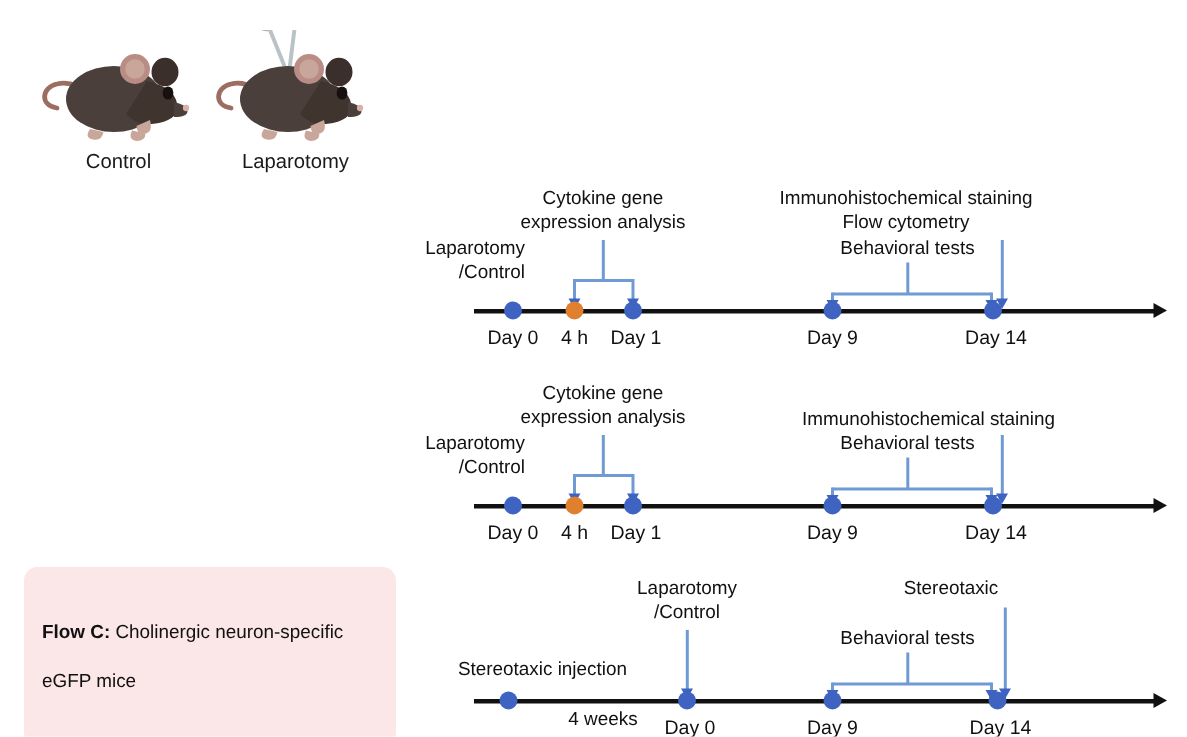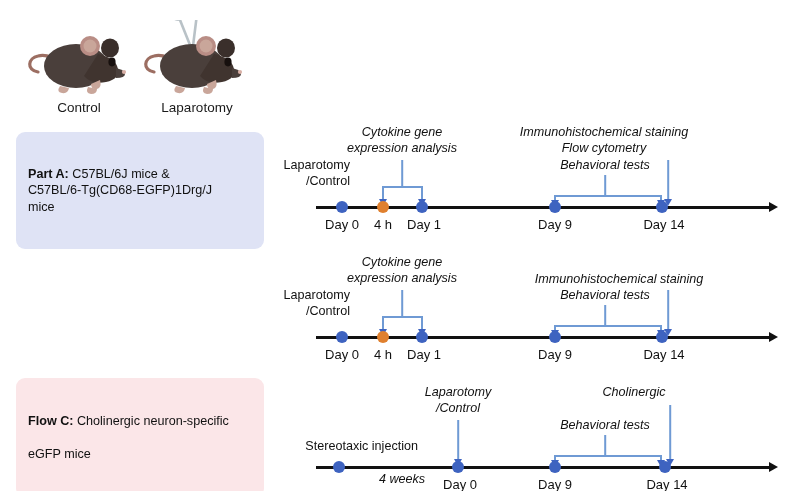--- a/index.html
+++ b/index.html
@@ -73,21 +73,21 @@
     white-space:nowrap;
     transform:translateX(-50%);
   }
   .annot{
     position:absolute;
     font-size:12.6px;
     line-height:1.25;
     color:#111;
     white-space:nowrap;
   }
-  .annot.c{transform:translateX(-50%);text-align:center;font-style:italic;}
+  .annot.c{transform:translateX(-50%);text-align:center;}
   .annot.r{transform:translateX(-100%);text-align:right;}
 
   
   .vline{position:absolute;width:1.6px;background:#6f9ad4;}
   .hline{position:absolute;height:1.6px;background:#6f9ad4;}
   .arrow-down{
     position:absolute;
     width:0;height:0;
     border-top:7px solid #3e63c0;
     border-left:4.2px solid transparent;
@@ -154,27 +154,20 @@
         <ellipse cx="86" cy="28" rx="9" ry="9.5" fill="#3a2f2b"></ellipse>
         <ellipse cx="88" cy="42" rx="3.6" ry="4.4" fill="#17100e"></ellipse>
         <path d="M92 48 q9 2 9 6 q0 4 -9 4 z" fill="#4a3f3b"></path>
         <circle cx="100" cy="52" r="2.1" fill="#d9b0a6"></circle>
         <path d="M76 60 q2 8 -3 9 q-6 1 -6 -5 z" fill="#c9a69a"></path>
       </svg>
     </div>
     <div class="mouse-label" style="left:120px;top:88px;width:130px;">Laparotomy</div>
   </div>
 
-  <div class="part-box" style="top:120px;height:117px;background:#dfe3f5;">
-    <div class="part-text">
-      <b>Part A:</b><span> C57BL/6J mice &amp;</span><br>
-      <span>C57BL/6-Tg(CD68-EGFP)1Drg/J</span><br>
-      <span>mice</span>
-    </div>
-  </div>
 
   <div class="timeline" style="top:105px;height:125px;">
 
     <div class="annot c" style="left:128px;top:8px;">
       <span>Cytokine gene</span><br>
       <span>expression analysis</span>
     </div>
     <div class="annot r" style="left:76px;top:41px;">
       <span>Laparotomy</span><br>
       <span>/Control</span>
@@ -277,21 +270,21 @@
       <span>eGFP mice</span>
     </div>
   </div>
 
   <div class="timeline" style="top:365px;height:126px;">
     <div class="annot c" style="left:184px;top:8px;">
       <span>Laparotomy</span><br>
       <span>/Control</span>
     </div>
     <div class="annot c" style="left:360px;top:8px;">
-      <span>Cholinergic</span>
+      <span>Stereotaxic</span>
     </div>
     <div class="annot c" style="left:331px;top:41px;">
       <span>Behavioral tests</span>
     </div>
     <div class="annot r" style="left:144px;top:62px;">
       <span>Stereotaxic injection</span>
     </div>
     <div class="annot c" style="left:128px;top:95px;">
       <span>4 weeks</span>
     </div>

